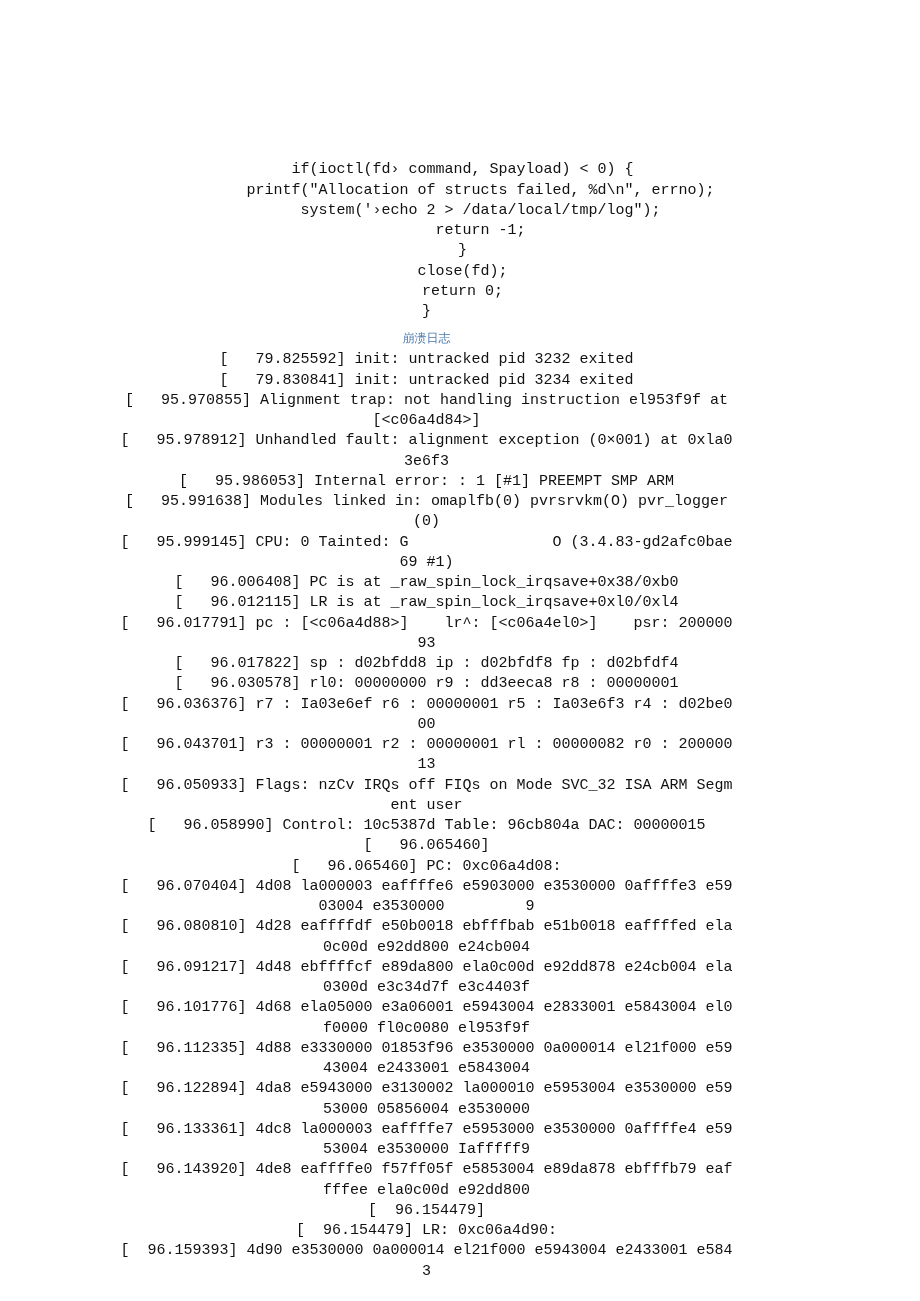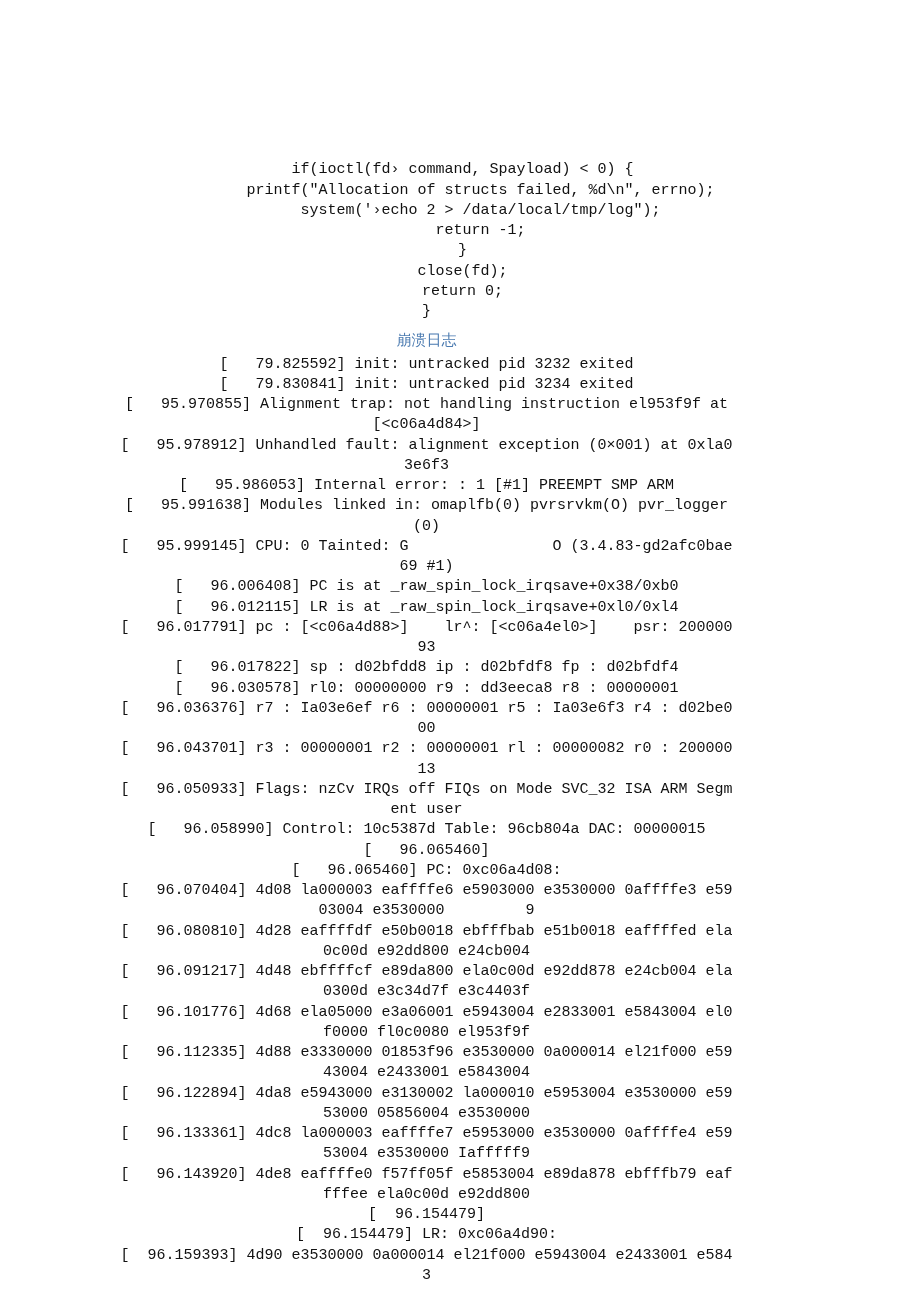--- a/index.html
+++ b/index.html
@@ -20,21 +20,21 @@
     text-align: center;
   }
   .code-block {
     white-space: pre;
     font-family: "Courier New", Courier, monospace;
     word-break: break-all;
   }
   .heading {
     font-family: "PingFang SC", "Microsoft YaHei", Arial, sans-serif;
     color: #4a7ab0;
-    font-size: 15px;
+    font-size: 12px;
     margin: 8px 0 4px 0;
     font-weight: 400;
   }
   .log-block {
     font-family: Liberation Mono, monospace;
     white-space: pre-wrap;
     word-break: break-all;
   }
 </style>
 </head>

